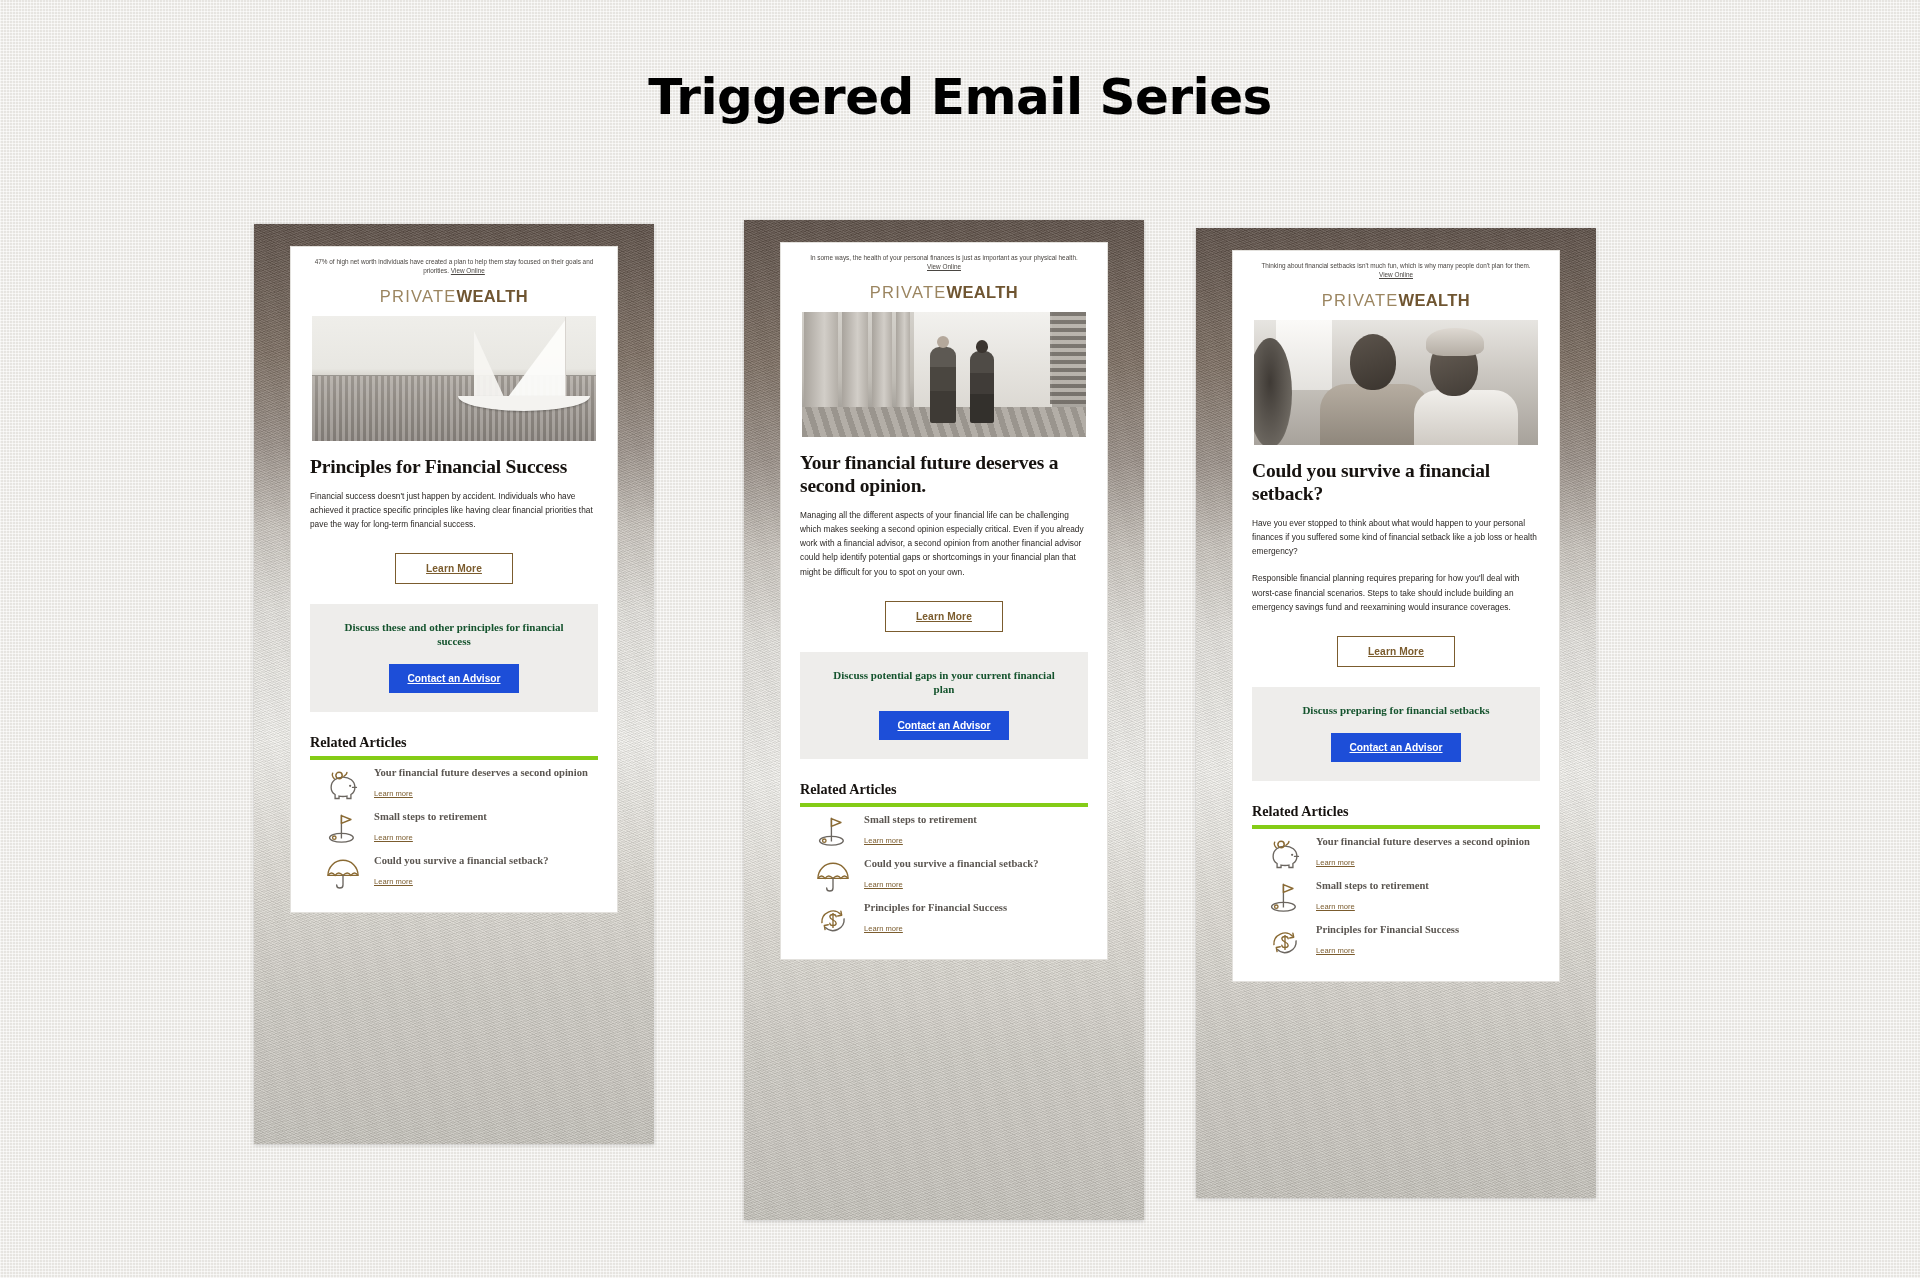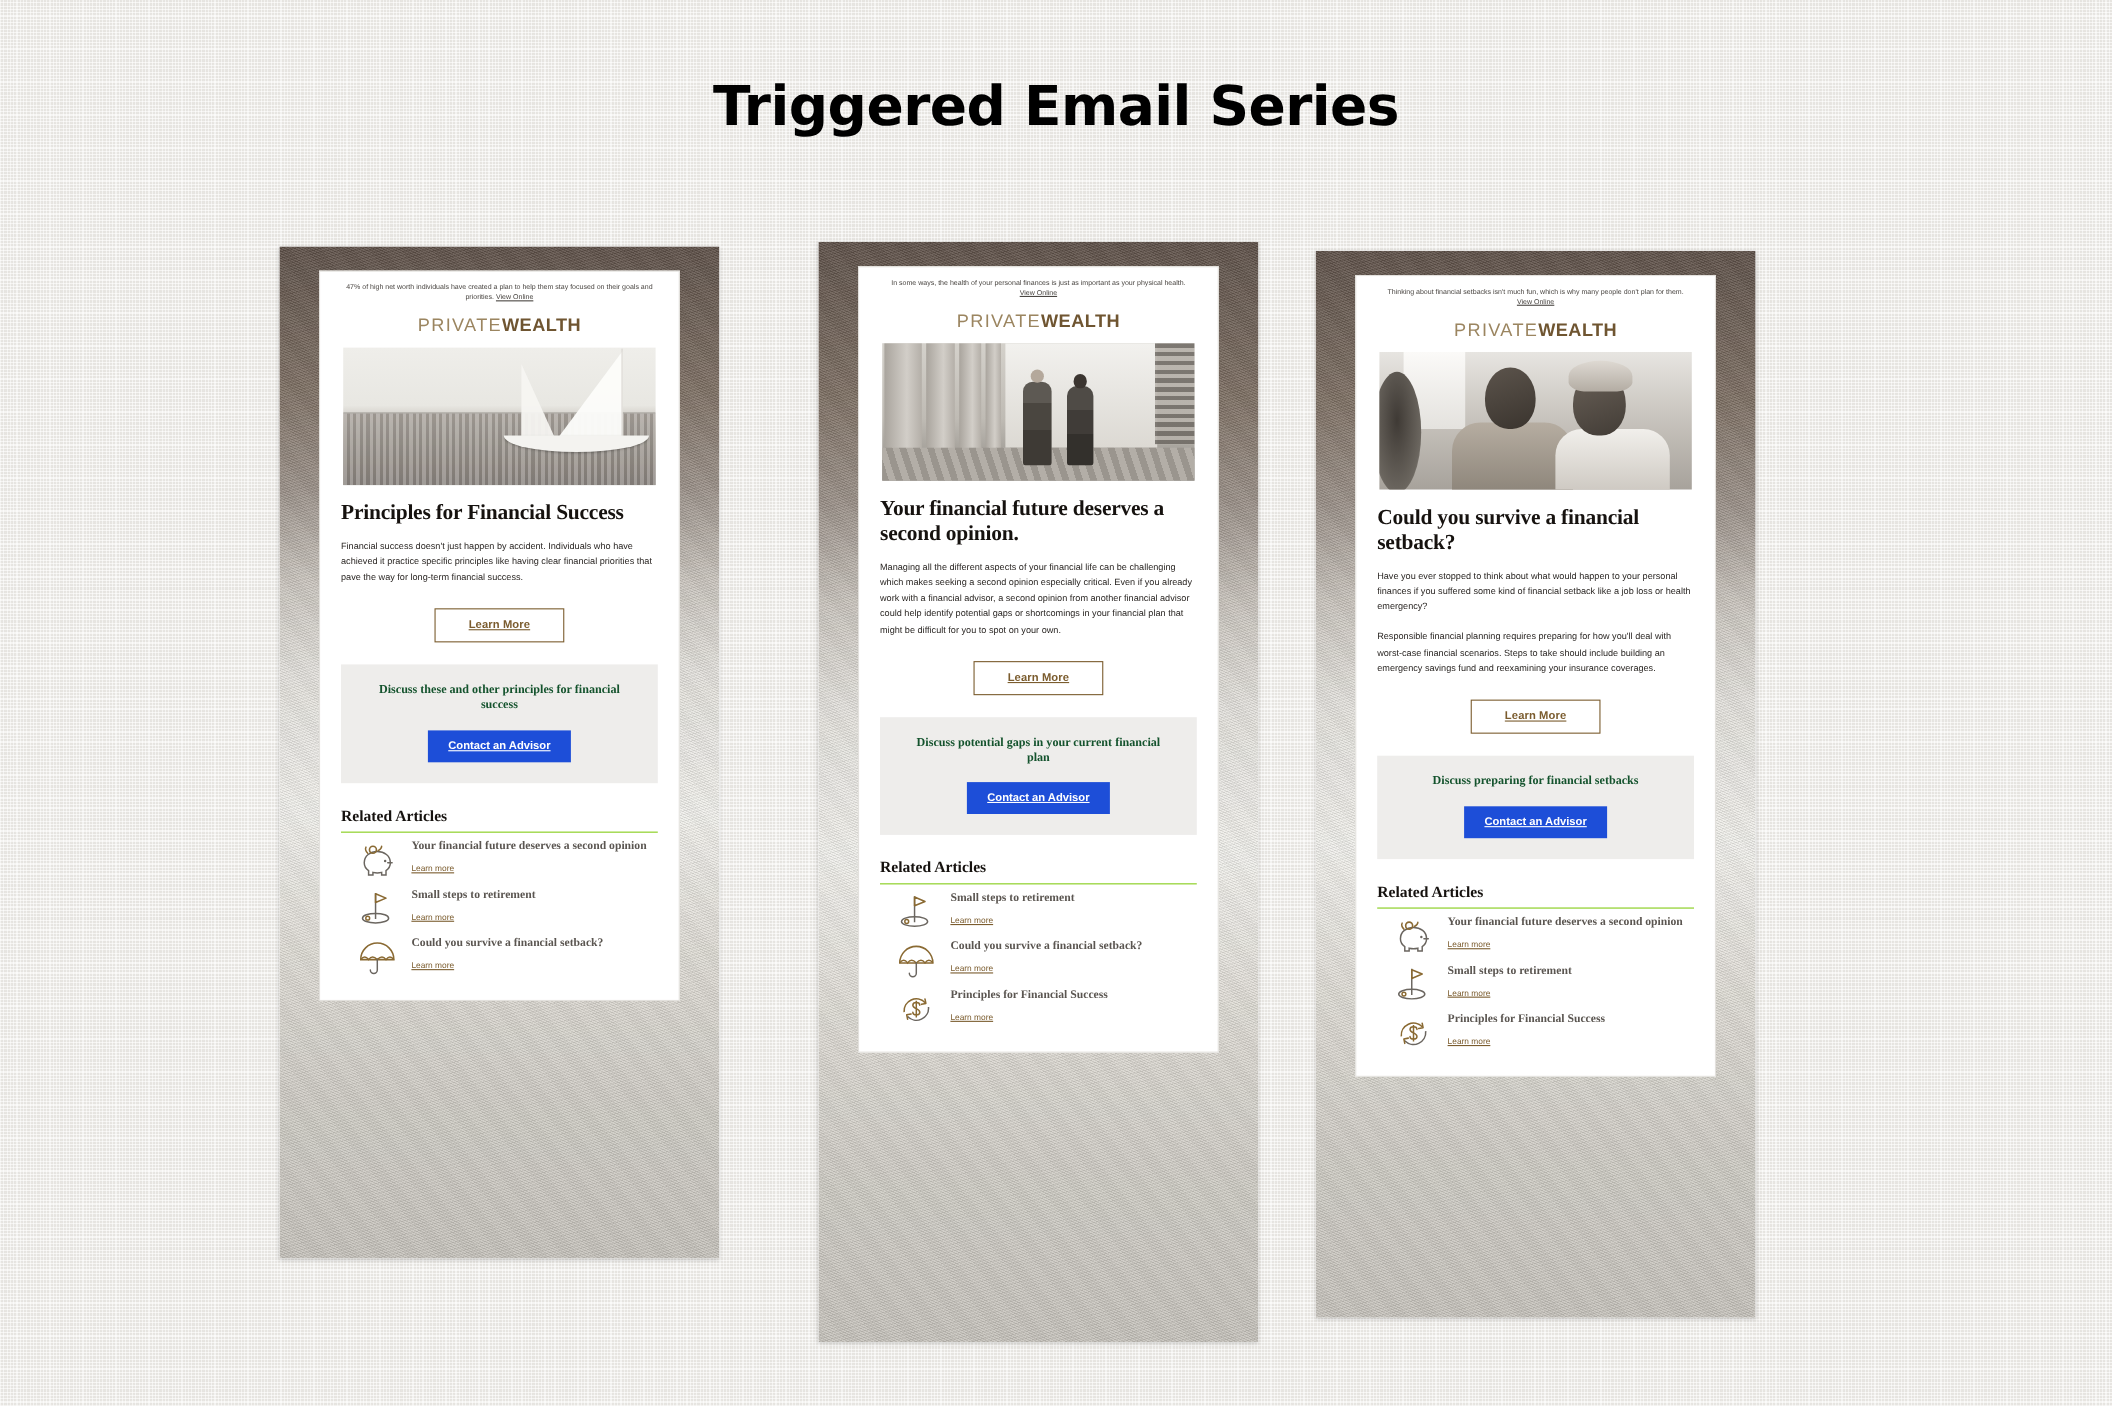--- a/index.html
+++ b/index.html
@@ -232,21 +232,21 @@
 
   .related {
     margin-top: 22px;
   }
   .related-title {
     font-family: "Liberation Serif", serif;
     font-weight: bold;
     font-size: 14.2px;
     color: #16120f;
     padding-bottom: 5px;
-    border-bottom: 1px solid #84cc16;
+    border-bottom: 4px solid #84cc16;
   }
 
   .article {
     display: flex;
     align-items: flex-start;
     gap: 12px;
     margin-top: 6px;
     padding-left: 14px;
   }
   .article-icon { flex: 0 0 38px; height: 38px; display:block; }
@@ -459,21 +459,21 @@
         <div class="manBody"></div>
         <div class="manHead"></div>
         <div class="womanBody"></div>
         <div class="womanHead"></div>
         <div class="womanHair"></div>
       </div>
 
       <div class="content">
         <div class="headline">Could you survive a financial setback?</div>
         <p class="bodytext">Have you ever stopped to think about what would happen to your personal finances if you suffered some kind of financial setback like a job loss or health emergency?</p>
-        <p class="bodytext">Responsible financial planning requires preparing for how you'll deal with worst-case financial scenarios. Steps to take should include building an emergency savings fund and reexamining your insurance coverages.</p>
+        <p class="bodytext">Responsible financial planning requires preparing for how you'll deal with worst-case financial scenarios. Steps to take should include building an emergency savings fund and reexamining would insurance coverages.</p>
 
         <div class="btn-row">
           <a class="btn-outline" href="#">Learn More</a>
         </div>
 
         <div class="callout">
           <div class="callout-title">Discuss preparing for financial setbacks</div>
           <a class="btn-solid" href="#">Contact an Advisor</a>
         </div>
 

